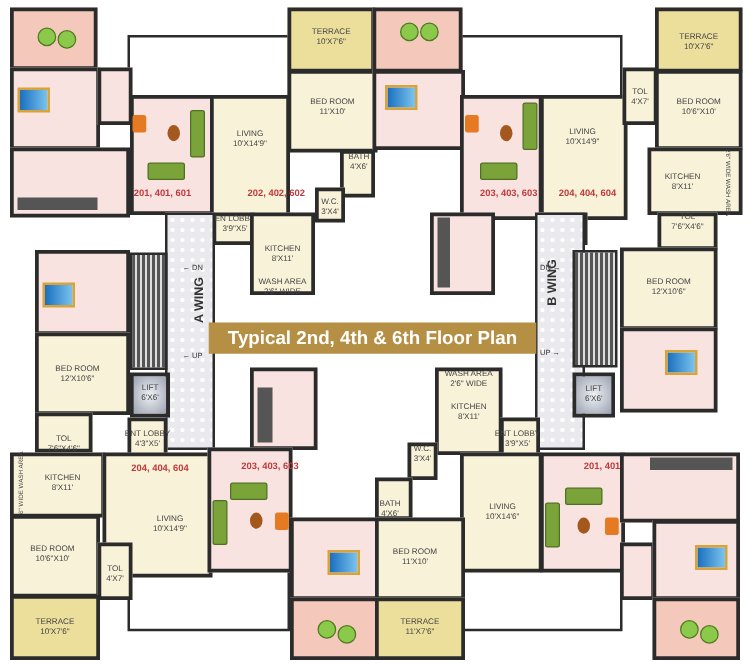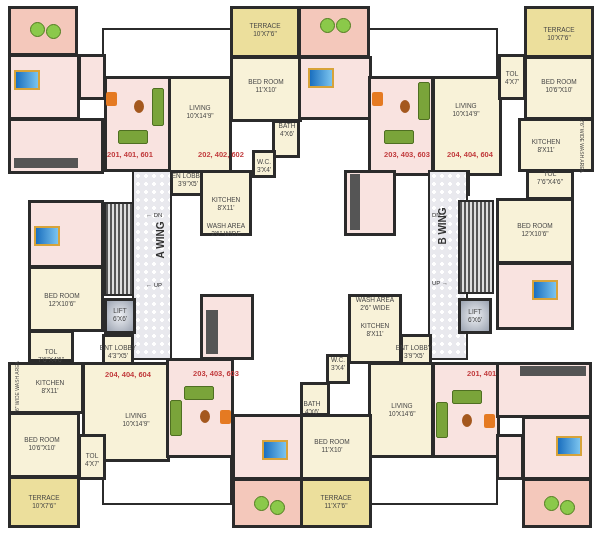--- a/index.html
+++ b/index.html
@@ -184,13 +184,14 @@
   <div class="chair" style="left:484px;top:414px;"></div>
   <div class="room pink" style="left:496px;top:362px;width:96px;height:56px;"></div>
   <div class="counter" style="left:520px;top:366px;width:66px;height:10px;"></div>
   <div class="room pink" style="left:496px;top:434px;width:28px;height:46px;"></div>
   <div class="room pink" style="left:522px;top:416px;width:70px;height:64px;"></div>
   <div class="bed" style="left:556px;top:436px;"></div>
   <div class="room salmon" style="left:522px;top:478px;width:70px;height:50px;"></div>
   <div class="plant" style="left:544px;top:496px;"></div>
   <div class="plant" style="left:560px;top:500px;"></div>
 
+  <div class="title">Typical 2nd, 4th &amp; 6th Floor Plan</div>
 </div>
 
 </body></html>

